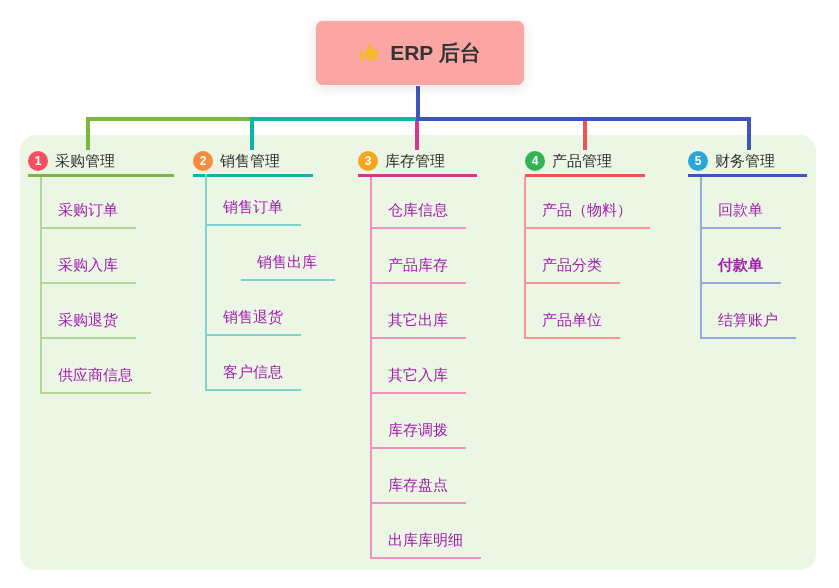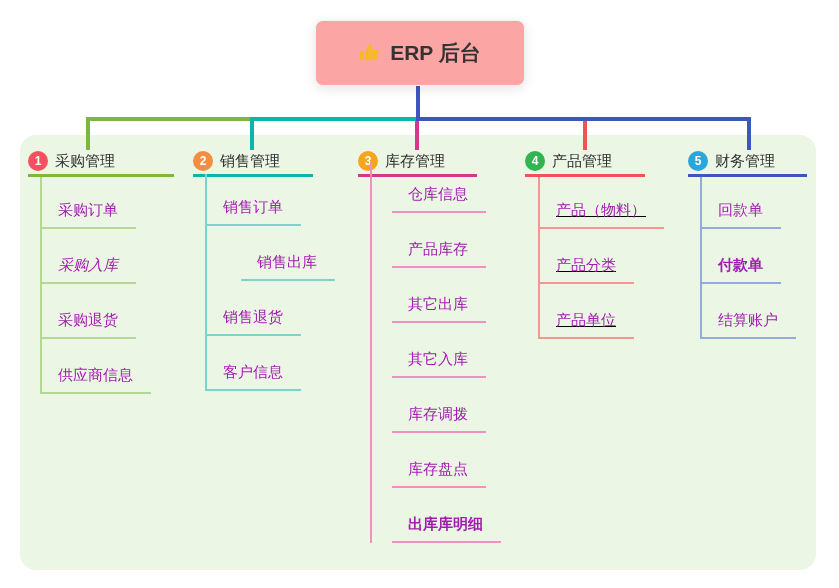--- a/index.html
+++ b/index.html
@@ -59,55 +59,55 @@
     <div class="connector" style="left: 86px; top: 117px; width: 166px; height: 4px; background: rgb(125, 184, 62);"></div>
     <div class="connector" style="left: 250px; top: 117px; width: 168px; height: 4px; background: rgb(13, 181, 168);"></div>
     <div class="connector" style="left: 416px; top: 117px; width: 335px; height: 4px; background: rgb(61, 86, 190);"></div>
     <div class="connector" style="left: 86px; top: 117px; width: 4px; height: 33px; background: rgb(125, 184, 62);"></div>
     <div class="branch-header" style="left: 28px; top: 148px; width: 146px; border-bottom-color: rgb(125, 184, 62);">
       <span class="badge" style="background: rgb(245, 80, 95);">1</span>
       <span>采购管理</span>
     </div>
     <div class="children" style="left: 40px; top: 177px; border-left-color: rgb(179, 216, 147);">
       <div class="child" style="border-bottom-color: rgb(179, 216, 147);">采购订单</div>
-      <div class="child" style="border-bottom-color: rgb(179, 216, 147); font-style: italic;">采购入库</div>
+      <div class="child" style="border-bottom-color: rgb(179, 216, 147);">采购入库</div>
       <div class="child" style="border-bottom-color: rgb(179, 216, 147);">采购退货</div>
       <div class="child" style="border-bottom-color: rgb(179, 216, 147);">供应商信息</div>
     </div>
     <div class="connector" style="left: 250px; top: 117px; width: 4px; height: 33px; background: rgb(13, 181, 168);"></div>
     <div class="branch-header" style="left: 193px; top: 148px; width: 120px; border-bottom-color: rgb(13, 181, 168);">
       <span class="badge" style="background: rgb(246, 140, 63);">2</span>
       <span>销售管理</span>
     </div>
     <div class="children" style="left: 205px; top: 174px; border-left-color: rgb(127, 210, 203);">
       <div class="child" style="border-bottom-color: rgb(127, 210, 203);">销售订单</div>
       <div class="child" style="border-bottom-color: rgb(127, 210, 203); margin-left: 34px;">销售出库</div>
       <div class="child" style="border-bottom-color: rgb(127, 210, 203);">销售退货</div>
       <div class="child" style="border-bottom-color: rgb(127, 210, 203);">客户信息</div>
     </div>
     <div class="connector" style="left: 415px; top: 121px; width: 4px; height: 29px; background: rgb(214, 54, 143);"></div>
     <div class="branch-header" style="left: 358px; top: 148px; width: 119px; border-bottom-color: rgb(214, 54, 143);">
       <span class="badge" style="background: rgb(246, 165, 31);">3</span>
       <span>库存管理</span>
     </div>
-    <div class="children" style="left: 370px; top: 161px; border-left-color: rgb(240, 145, 195); padding-left: 20px;">
+    <div class="children" style="left: 370px; top: 177px; border-left-color: rgb(240, 145, 195);">
       <div class="child" style="border-bottom-color: rgb(240, 145, 195);">仓库信息</div>
       <div class="child" style="border-bottom-color: rgb(240, 145, 195);">产品库存</div>
       <div class="child" style="border-bottom-color: rgb(240, 145, 195);">其它出库</div>
       <div class="child" style="border-bottom-color: rgb(240, 145, 195);">其它入库</div>
       <div class="child" style="border-bottom-color: rgb(240, 145, 195);">库存调拨</div>
       <div class="child" style="border-bottom-color: rgb(240, 145, 195);">库存盘点</div>
-      <div class="child" style="border-bottom-color: rgb(240, 145, 195); font-weight: bold;">出库库明细</div>
+      <div class="child" style="border-bottom-color: rgb(240, 145, 195);">出库库明细</div>
     </div>
     <div class="connector" style="left: 583px; top: 121px; width: 4px; height: 29px; background: rgb(240, 84, 82);"></div>
     <div class="branch-header" style="left: 525px; top: 148px; width: 120px; border-bottom-color: rgb(240, 84, 82);">
       <span class="badge" style="background: rgb(51, 180, 83);">4</span>
       <span>产品管理</span>
     </div>
-    <div class="children" style="left: 538px; top: 177px; border-left-color: rgb(245, 150, 147); text-decoration: underline;">
+    <div class="children" style="left: 524px; top: 177px; border-left-color: rgb(245, 150, 147);">
       <div class="child" style="border-bottom-color: rgb(245, 150, 147);">产品（物料）</div>
       <div class="child" style="border-bottom-color: rgb(245, 150, 147);">产品分类</div>
       <div class="child" style="border-bottom-color: rgb(245, 150, 147);">产品单位</div>
     </div>
     <div class="connector" style="left: 747px; top: 117px; width: 4px; height: 33px; background: rgb(61, 86, 190);"></div>
     <div class="branch-header" style="left: 688px; top: 148px; width: 119px; border-bottom-color: rgb(61, 86, 190);">
       <span class="badge" style="background: rgb(42, 166, 218);">5</span>
       <span>财务管理</span>
     </div>
     <div class="children" style="left: 700px; top: 177px; border-left-color: rgb(148, 169, 220);">

